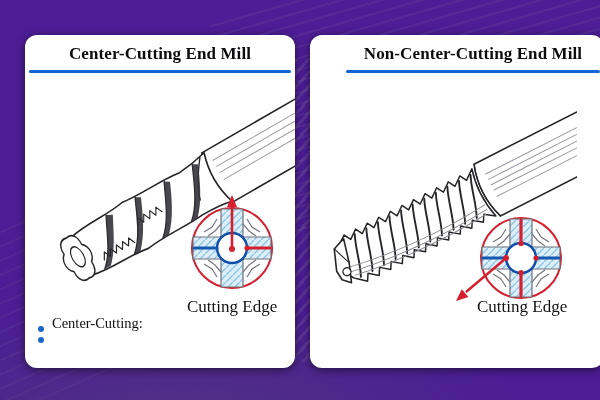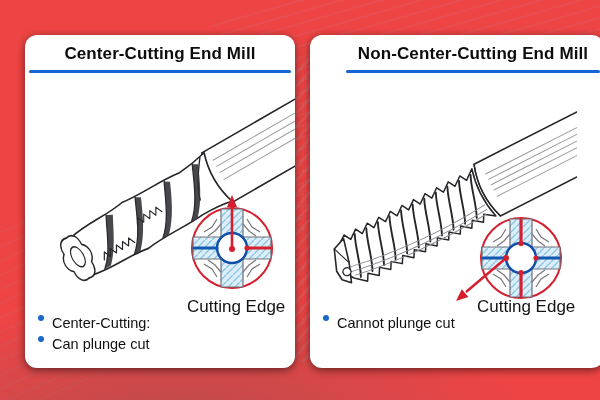--- a/index.html
+++ b/index.html
@@ -1,17 +1,17 @@
 <!DOCTYPE html>
 <html><head>
 <meta charset="utf-8">
 <style>
   html,body{margin:0;padding:0;background:#000;}
-  #stage{position:relative;width:600px;height:400px;background:#ef4444;overflow:hidden;
-         font-family:Liberation Sans, sans-serif;}
+  #stage{position:relative;width:600px;height:400px;background:#4c1d95;overflow:hidden;
+         font-family:Liberation Serif, serif;}
   
   .streak{position:absolute;pointer-events:none;}
   .streak.s1{right:-90px;top:-50px;width:460px;height:230px;transform:rotate(-16deg);
     background:repeating-linear-gradient(0deg, rgba(160,160,168,.22) 0 2px, transparent 2px 11px);
     opacity:.45;}
   .streak.s2{left:-60px;top:190px;width:300px;height:180px;transform:rotate(-24deg);
     background:repeating-linear-gradient(0deg, rgba(150,150,158,.20) 0 2px, transparent 2px 13px);
     opacity:.4;}
   .streak.s3{left:270px;top:60px;width:70px;height:300px;transform:rotate(-8deg);
     background:repeating-linear-gradient(-40deg, rgba(170,170,178,.30) 0 3px, transparent 3px 9px);
@@ -27,21 +27,21 @@
               letter-spacing:.1px;}
   .divider{height:3px;margin:6px 4px 0 4px;border-radius:2px;}
   .endmill{position:absolute;left:0;top:40px;}
   .xsec{position:absolute;}
   #card-left .xsec{left:152px;top:156px;}
   #card-right .xsec{left:136px;top:171px;}
   .xsec-label{position:absolute;font-size:17px;font-weight:500;color:#121214;white-space:nowrap;}
   #card-left .xsec-label{left:162px;top:262px;}
   #card-right .xsec-label{left:167px;top:262px;}
   .bullets{position:absolute;left:13px;top:280px;}
-  .bullet-row{display:flex;align-items:flex-start;margin-bottom:5px;font-size:14.5px;color:#101012;}
+  .bullet-row{display:flex;align-items:flex-end;margin-bottom:5px;font-size:14.5px;color:#101012;}
   .dot{width:6px;height:6px;border-radius:50%;margin-right:8px;flex:0 0 auto;}
 </style>
 </head>
 <body>
 
 <div id="stage">
   <div class="streak s1"></div>
   <div class="streak s2"></div>
   <div class="streak s3"></div>
   <div class="streak s4"></div>
@@ -120,21 +120,20 @@
     </svg>
     <div class="xsec-label">Cutting Edge</div>
 
     <div class="bullets">
       <div class="bullet-row">
         <span class="dot" style="background:#1b66c9"></span>
         <span>Center-Cutting:</span>
       </div>
       <div class="bullet-row">
         <span class="dot" style="background:#1b66c9"></span>
-        <span>Can plunge cut</span>
       </div>
     </div>
   </div>
 
   <div class="card" id="card-right">
     <div class="card-title">Non-Center-Cutting End Mill</div>
     <div class="divider" style="background:#1565d6"></div>
 
     <svg class="endmill" width="267" height="250" viewBox="0 0 267 250">
       <g transform="translate(40 185) rotate(-27)" stroke-linejoin="round" stroke-linecap="round">
@@ -207,19 +206,15 @@
       <circle cx="75" cy="37.5" r="2.6" fill="#d51f2e"></circle>
       <circle cx="75" cy="66.5" r="2.6" fill="#d51f2e"></circle>
       <circle cx="60" cy="52" r="3" fill="#d51f2e"></circle>
       <circle cx="90" cy="52" r="2.6" fill="#d51f2e"></circle>
       <line x1="59" y1="53" x2="20" y2="86" stroke="#d51f2e" stroke-width="2.4"></line>
       <polygon points="10,95 15.8,83.3 22.4,90.9" fill="#d51f2e"></polygon>
     </svg>
     <div class="xsec-label">Cutting Edge</div>
 
     <div class="bullets">
-      <div class="bullet-row">
-        <span class="dot" style="background:#1b66c9"></span>
-        <span>Cannot plunge cut</span>
-      </div>
     </div>
   </div>
 </div>
 
 </body></html>

